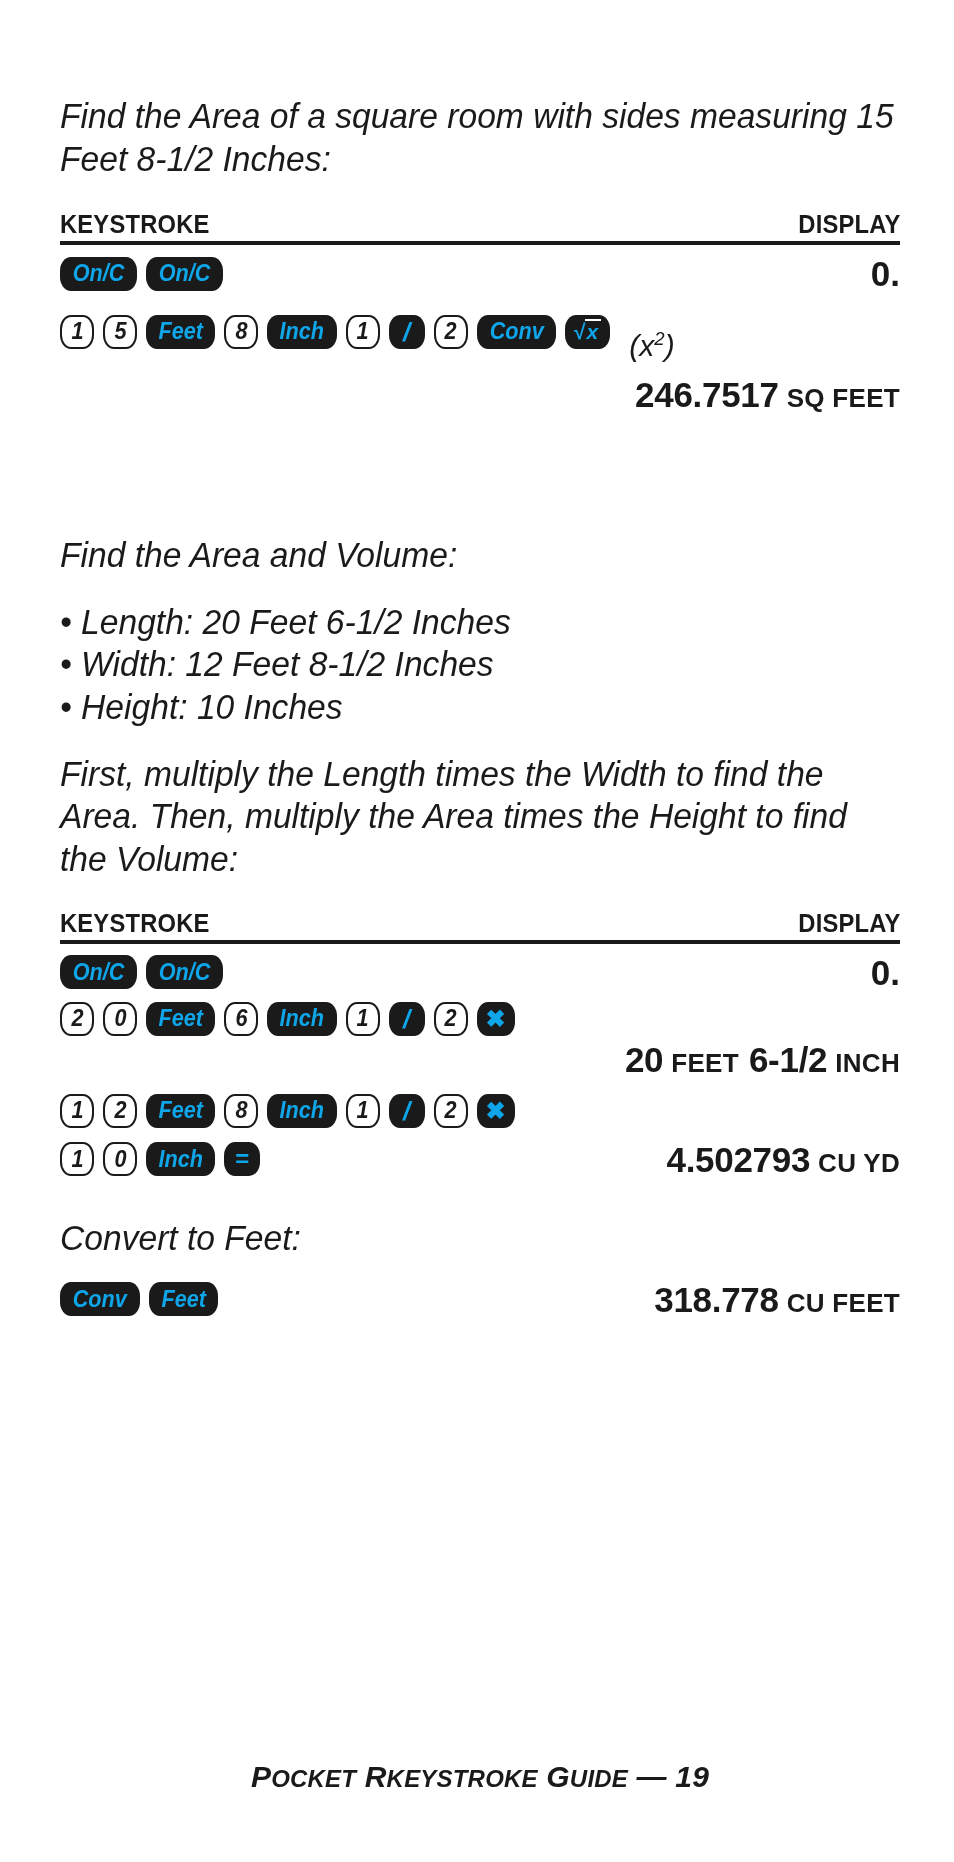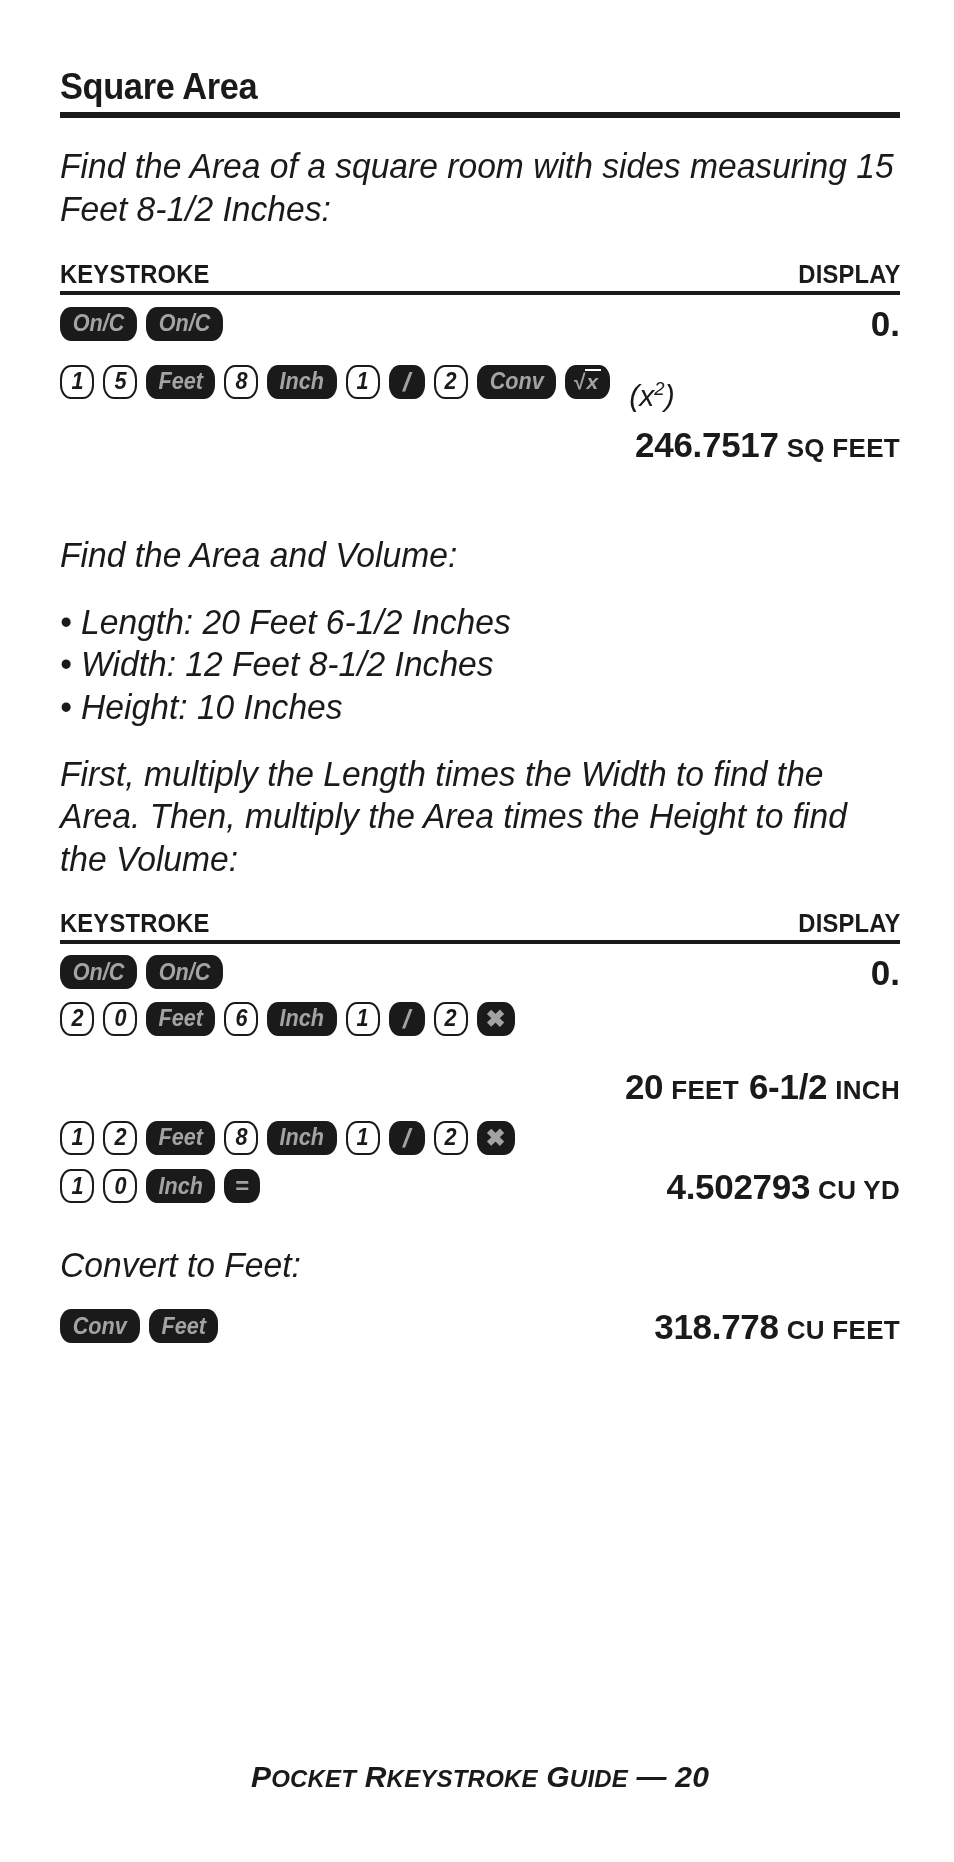--- a/index.html
+++ b/index.html
@@ -93,21 +93,21 @@
     box-sizing: border-box;
     font-style: italic;
     font-weight: bold;
     font-size: 23px;
     line-height: 1;
     border-radius: 11px / 14px;
     white-space: nowrap;
   }
   .key.dark {
     background: #1a1a1a;
-    color: #a3a3a3;
+    color: #0ea5e9;
     padding: 0 11px;
     min-width: 34px;
   }
   .key.light {
     background: #ffffff;
     color: #1a1a1a;
     border: 2.5px solid #1a1a1a;
     width: 34px;
     padding: 0;
   }
@@ -201,24 +201,20 @@
   .footer .sc-big { font-size: 30px; }
   .footer .sc-small { font-size: 24px; text-align: center; }
 </style>
 </head>
 <body>
 
 <div class="page">
 
   <div style="position:absolute; left:0; top:68px; width:840px;">
 
-    <div class="head-block">
-      <div class="section-head">Square Area</div>
-      <div class="rule"></div>
-    </div>
 
     <div class="body-text" style="margin-top:27px; width:880px;">Find the Area of a square room with sides measuring 15 Feet 8-1/2 Inches:</div>
 
     <div style="margin-top:30px;">
       <div class="kd-header">
         <span class="col-l">KEYSTROKE</span>
         <span class="col-r">DISPLAY</span>
       </div>
       <div class="kd-rule"></div>
 
@@ -340,21 +336,21 @@
             </span>
           <span class="key light">
               <span class="key-label">2</span>
             </span>
           <span class="key dark sq">
               <span class="glyph-x">✖</span>
             </span>
         </div>
       </div>
 
-      <div class="display-line" style="margin-top:28px;">
+      <div class="display-line" style="margin-top:1px;">
         <span class="disp-num">20</span><span class="disp-unit">FEET</span><span class="disp-num" style="margin-left:10px;">6-1/2</span><span class="disp-unit">INCH</span>
       </div>
 
       <div class="key-row" style="margin-top:11px;">
         <div class="keys">
           <span class="key light">
               <span class="key-label">1</span>
             </span>
           <span class="key light">
               <span class="key-label">2</span>
@@ -419,16 +415,16 @@
       <div class="display">
         <span class="disp-num">318.778</span><span class="disp-unit">CU FEET</span>
       </div>
     </div>
   </div>
 
   <div class="footer">
     <span class="sc-big">P</span><span class="sc-small">OCKET</span>
     <span class="sc-big">R</span><span class="sc-small">KEYSTROKE</span>
     <span class="sc-big">G</span><span class="sc-small">UIDE</span>
-    <span class="sc-big">— 20</span>
+    <span class="sc-big">— 19</span>
   </div>
 
 </div>
 
 </body></html>

